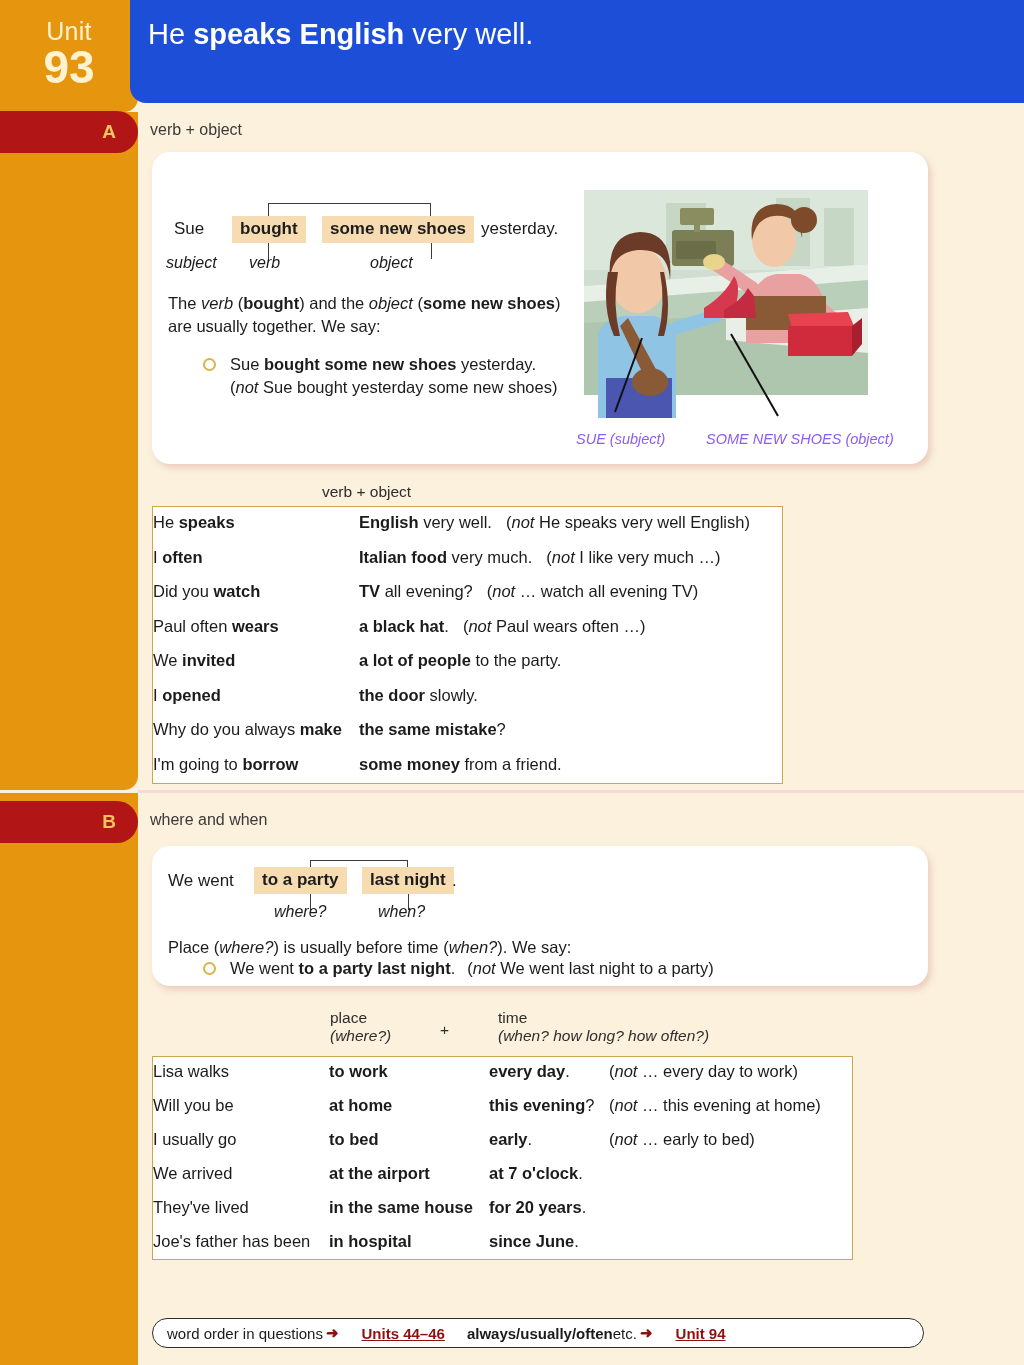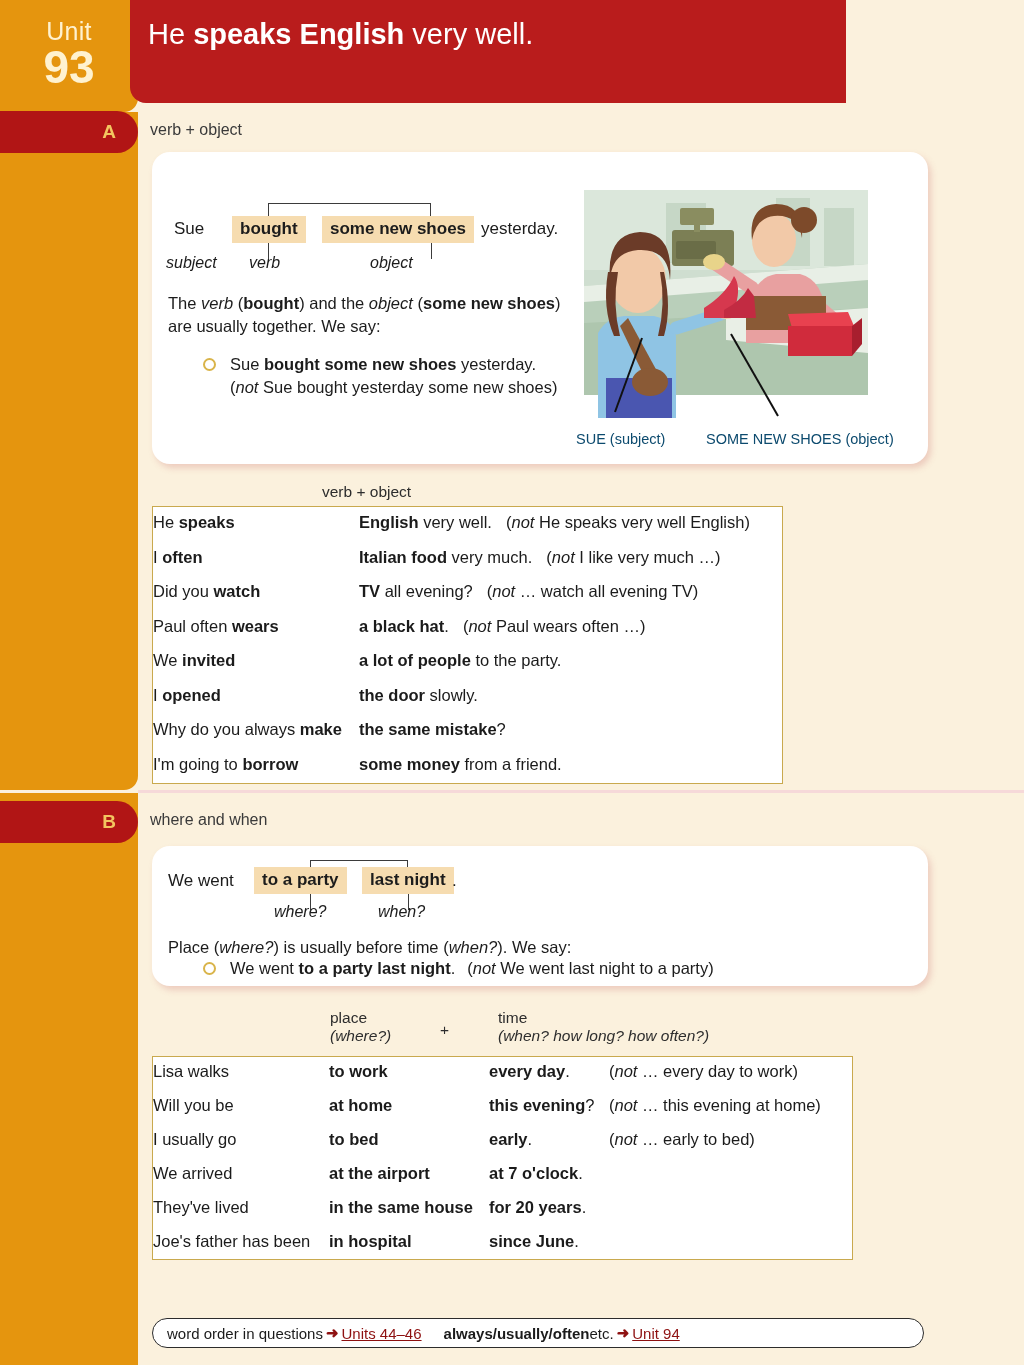--- a/index.html
+++ b/index.html
@@ -14,22 +14,22 @@
   
   .unit-box {
     position: absolute; left: 0; top: 0; width: 138px; height: 112px;
     background: #E5950E; border-bottom-right-radius: 14px;
     color: #FFF2CF; text-align: center;
   }
   .unit-word { font-size: 25px; line-height: 30px; padding-top: 16px; font-weight: 400; letter-spacing: .2px; }
   .unit-num  { font-size: 46px; line-height: 46px; font-weight: 700; margin-top: -2px; }
 
   .title-bar {
-    position: absolute; left: 130px; top: 0; width: 716px; height: 103px;
-    background: #b91c1c; border-bottom-left-radius: 16px;
+    position: absolute; left: 130px; top: 0; width: 894px; height: 103px;
+    background: #1d4ed8; border-bottom-left-radius: 16px;
     color: #FFFFFF; padding: 16px 0 0 18px;
   }
   .title-bar .l1, .title-bar .l2 { font-size: 29px; line-height: 37px; font-weight: 400; white-space: nowrap; }
   .title-bar .l1 b { font-weight: 700; }
 
   
   .rail-a { position: absolute; left: 0; top: 112px; width: 138px; height: 678px; background: #E5950E; border-bottom-right-radius: 14px; }
   .rail-b { position: absolute; left: 0; top: 793px; width: 138px; height: 572px; background: #E5950E; }
 
   .letter-tab {
@@ -69,21 +69,21 @@
   .tick { position: absolute; width: 0; border-left: 1.4px solid #3b3b3b; }
 
   
   .ring {
     display: inline-block; width: 13px; height: 13px; border: 2px solid #D9B44A;
     border-radius: 50%; vertical-align: middle;
   }
 
   
   .illus { position: absolute; left: 576px; top: 168px; width: 300px; height: 250px; overflow: hidden; background: #ffffff; }
-  .cap { position: absolute; font-size: 14.5px; color: #0c4a6e; white-space: nowrap; }
+  .cap { position: absolute; font-style: italic; font-size: 14.5px; color: #8b5cf6; white-space: nowrap; }
 
   
   .tbl {
     position: absolute; background: #FFFFFF; border: 1.6px solid #C9A94E;
   }
   .tbl-a { left: 152px; top: 506px; width: 631px; height: 278px; }
   .tbl-b { left: 152px; top: 1056px; width: 701px; height: 204px; }
 
   .trow { display: flex; align-items: baseline; height: 34.5px; font-size: 16.5px; color: #1b1b1b; }
   .tbl-b .trow { height: 34px; }
@@ -100,21 +100,21 @@
 
   .colhdr { position: absolute; font-size: 15.5px; color: #2d2d2d; }
 
   
   .footer {
     position: absolute; left: 152px; top: 1318px; width: 772px; height: 30px;
     background: #FFFFFF; border: 1.4px solid #2c2c2c; border-radius: 15px;
     display: flex; align-items: center; padding-left: 14px;
     font-size: 15px; color: #1b1b1b; white-space: nowrap;
   }
-  .lnk { color: #8E1111; text-decoration: underline; font-weight: 400; }
+  .lnk { color: #8E1111; text-decoration: underline; font-weight: 700; margin-left: 20px; }
   .arw { color: #8E1111; font-weight: 700; padding: 0 3px; }
   .footer b { font-weight: 700; }
 
   .divider-a { position: absolute; left: 138px; top: 790px; width: 886px; height: 3px; background: #F6D9D9; }
 </style>
 </head>
 <body>
 
 <div class="page">
 

